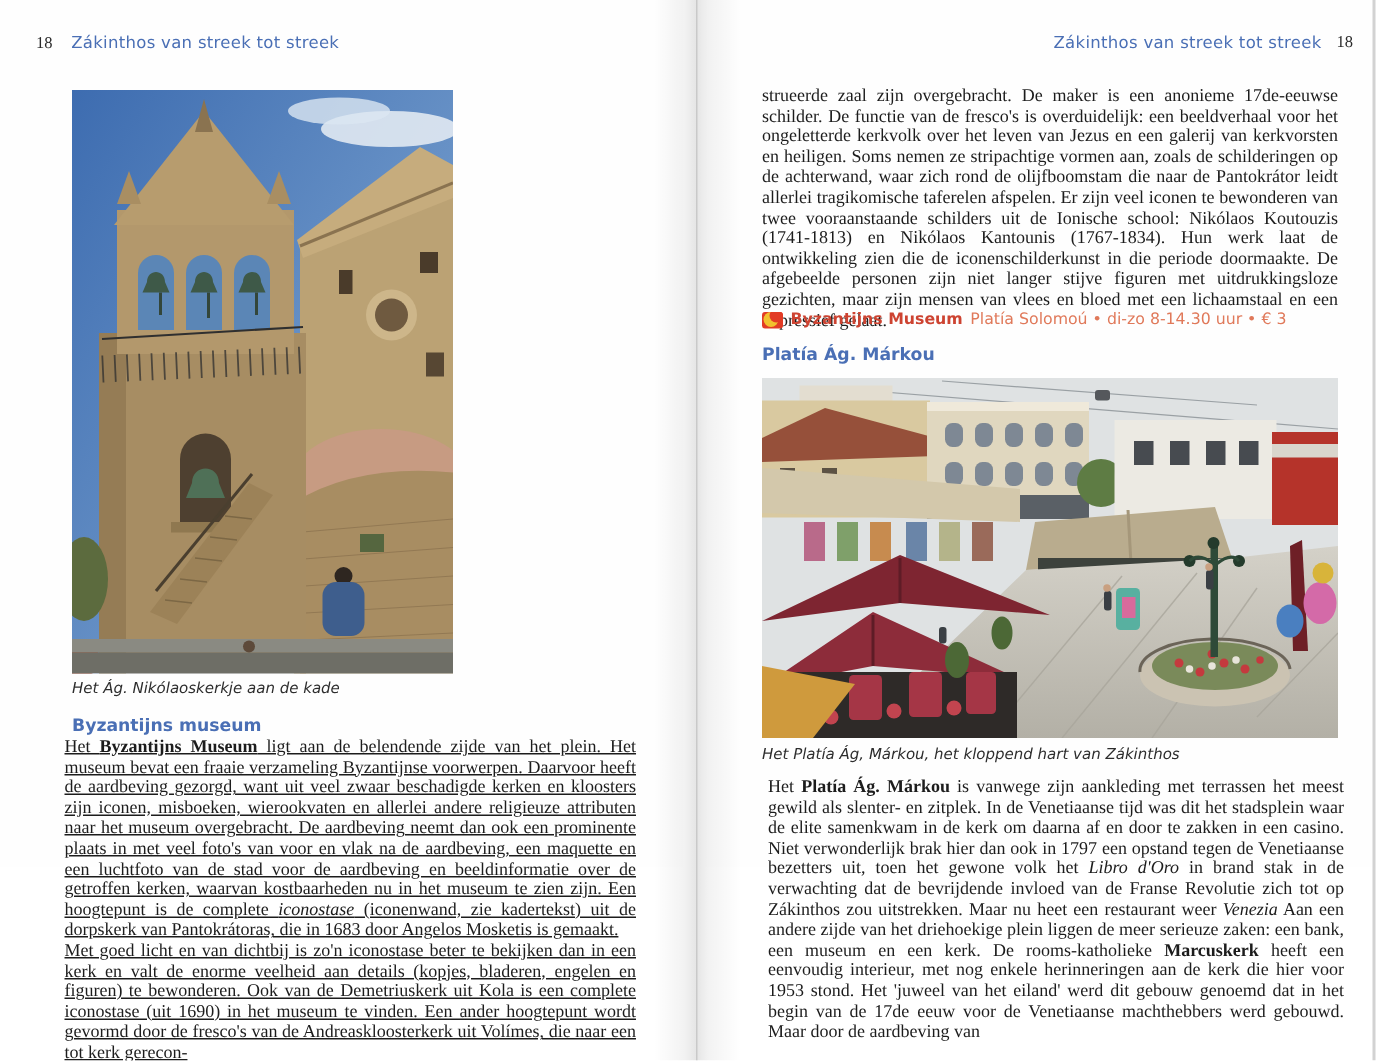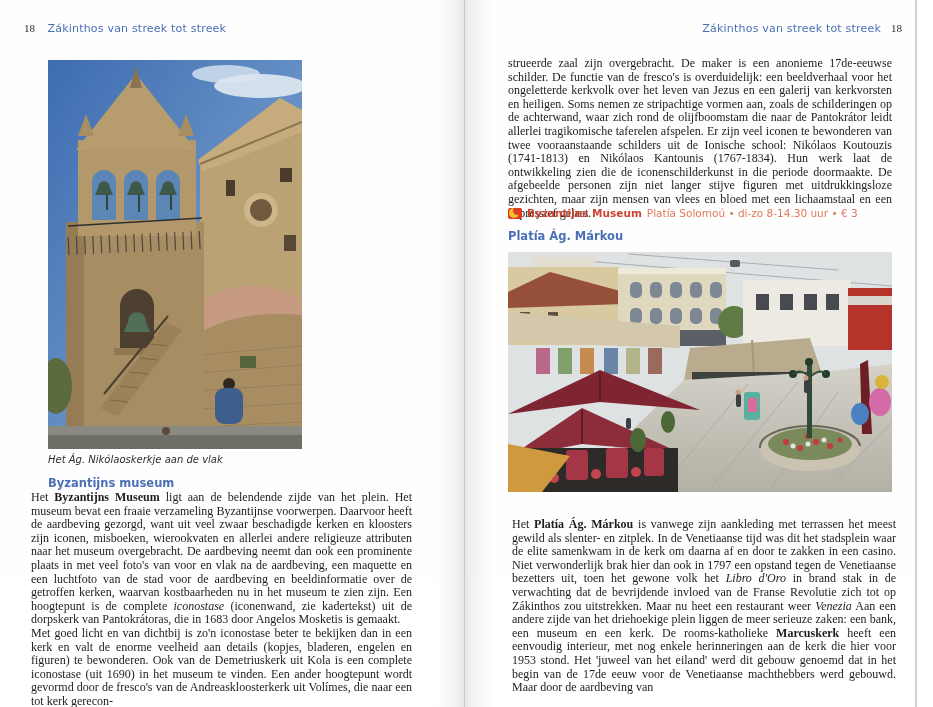--- a/index.html
+++ b/index.html
@@ -141,25 +141,25 @@
     <ellipse cx="6" cy="380" rx="13" ry="11" fill="#a3502e"></ellipse>
 
     <circle cx="181" cy="324" r="6" fill="#2e2620"></circle>
     <rect x="167" y="328" width="28" height="36" rx="9" fill="#3e5e8d"></rect>
 
     <rect x="0" y="366" width="254" height="9" fill="#8a8a82"></rect>
     <rect x="0" y="375" width="254" height="14" fill="#6e6e66"></rect>
     <circle cx="118" cy="371" r="4" fill="#5d4a3a"></circle>
   </svg>
 
-  <div class="caption" style="left:48px;top:454px;">Het Ág. Nikólaoskerkje aan de vlak</div>
+  <div class="caption" style="left:48px;top:454px;">Het Ág. Nikólaoskerkje aan de kade</div>
 
   <div class="section-heading" style="left:48px;top:476px;">Byzantijns museum</div>
 
-  <div class="body-text" style="left:31px;top:491px;width:381px;">
+  <div class="body-text" style="left:43px;top:491px;width:381px;text-decoration:underline;">
     <div><span>Het </span><span class="b">Byzantijns Museum</span><span> ligt aan de belendende zijde van het plein. Het museum bevat een fraaie verzameling Byzantijnse voorwerpen. Daarvoor heeft de aardbeving gezorgd, want uit veel zwaar beschadigde kerken en kloosters zijn iconen, misboeken, wierookvaten en allerlei andere religieuze attributen naar het museum overgebracht. De aardbeving neemt dan ook een prominente plaats in met veel foto's van voor en vlak na de aardbeving, een maquette en een luchtfoto van de stad voor de aardbeving en beeldinformatie over de getroffen kerken, waarvan kostbaarheden nu in het museum te zien zijn. Een hoogtepunt is de complete </span><span class="i">iconostase</span><span> (iconenwand, zie kadertekst) uit de dorpskerk van Pantokrátoras, die in 1683 door Angelos Mosketis is gemaakt.</span></div>
     <div><span>Met goed licht en van dichtbij is zo'n iconostase beter te bekijken dan in een kerk en valt de enorme veelheid aan details (kopjes, bladeren, engelen en figuren) te bewonderen. Ook van de Demetriuskerk uit Kola is een complete iconostase (uit 1690) in het museum te vinden. Een ander hoogtepunt wordt gevormd door de fresco's van de Andreaskloosterkerk uit Volímes, die naar een tot kerk gerecon-</span></div>
   </div>
 </div>
 
 <div class="page" id="right-page">
 
   <div class="page-header" style="left:38px;width:394px;display:flex;justify-content:flex-end;">
     <span class="header-title">Zákinthos van streek tot streek</span>
     <span class="pagenum" style="margin-left:10px;">18</span>
@@ -305,20 +305,21 @@
 
     <g fill="#3a3f44">
       <rect x="228" y="142" width="5" height="13" rx="2"></rect>
       <rect x="296" y="128" width="5" height="13" rx="2"></rect>
       <rect x="118" y="166" width="5" height="11" rx="2"></rect>
     </g>
     <circle cx="230" cy="140" r="2.5" fill="#c9a080"></circle>
     <circle cx="298" cy="126" r="2.5" fill="#c9a080"></circle>
   </svg>
 
+  <div class="caption" style="left:38px;top:498px;">Het Platía Ág, Márkou, het kloppend hart van Zákinthos</div>
 
   <div class="body-text" style="left:42px;top:518px;width:384px;">
     <div><span>Het </span><span class="b">Platía Ág. Márkou</span><span> is vanwege zijn aankleding met terrassen het meest gewild als slenter- en zitplek. In de Venetiaanse tijd was dit het stadsplein waar de elite samenkwam in de kerk om daarna af en door te zakken in een casino. Niet verwonderlijk brak hier dan ook in 1797 een opstand tegen de Venetiaanse bezetters uit, toen het gewone volk het </span><span class="i">Libro d'Oro</span><span> in brand stak in de verwachting dat de bevrijdende invloed van de Franse Revolutie zich tot op Zákinthos zou uitstrekken. Maar nu heet een restaurant weer </span><span class="i">Venezia</span><span> Aan een andere zijde van het driehoekige plein liggen de meer serieuze zaken: een bank, een museum en een kerk. De rooms-katholieke </span><span class="b">Marcuskerk</span><span> heeft een eenvoudig interieur, met nog enkele herinneringen aan de kerk die hier voor 1953 stond. Het 'juweel van het eiland' werd dit gebouw genoemd dat in het begin van de 17de eeuw voor de Venetiaanse machthebbers werd gebouwd. Maar door de aardbeving van</span></div>
   </div>
 </div>
 
 <div class="gutter"></div>
 <div class="gutter-line"></div>
 <div class="page-edge"></div>
 

